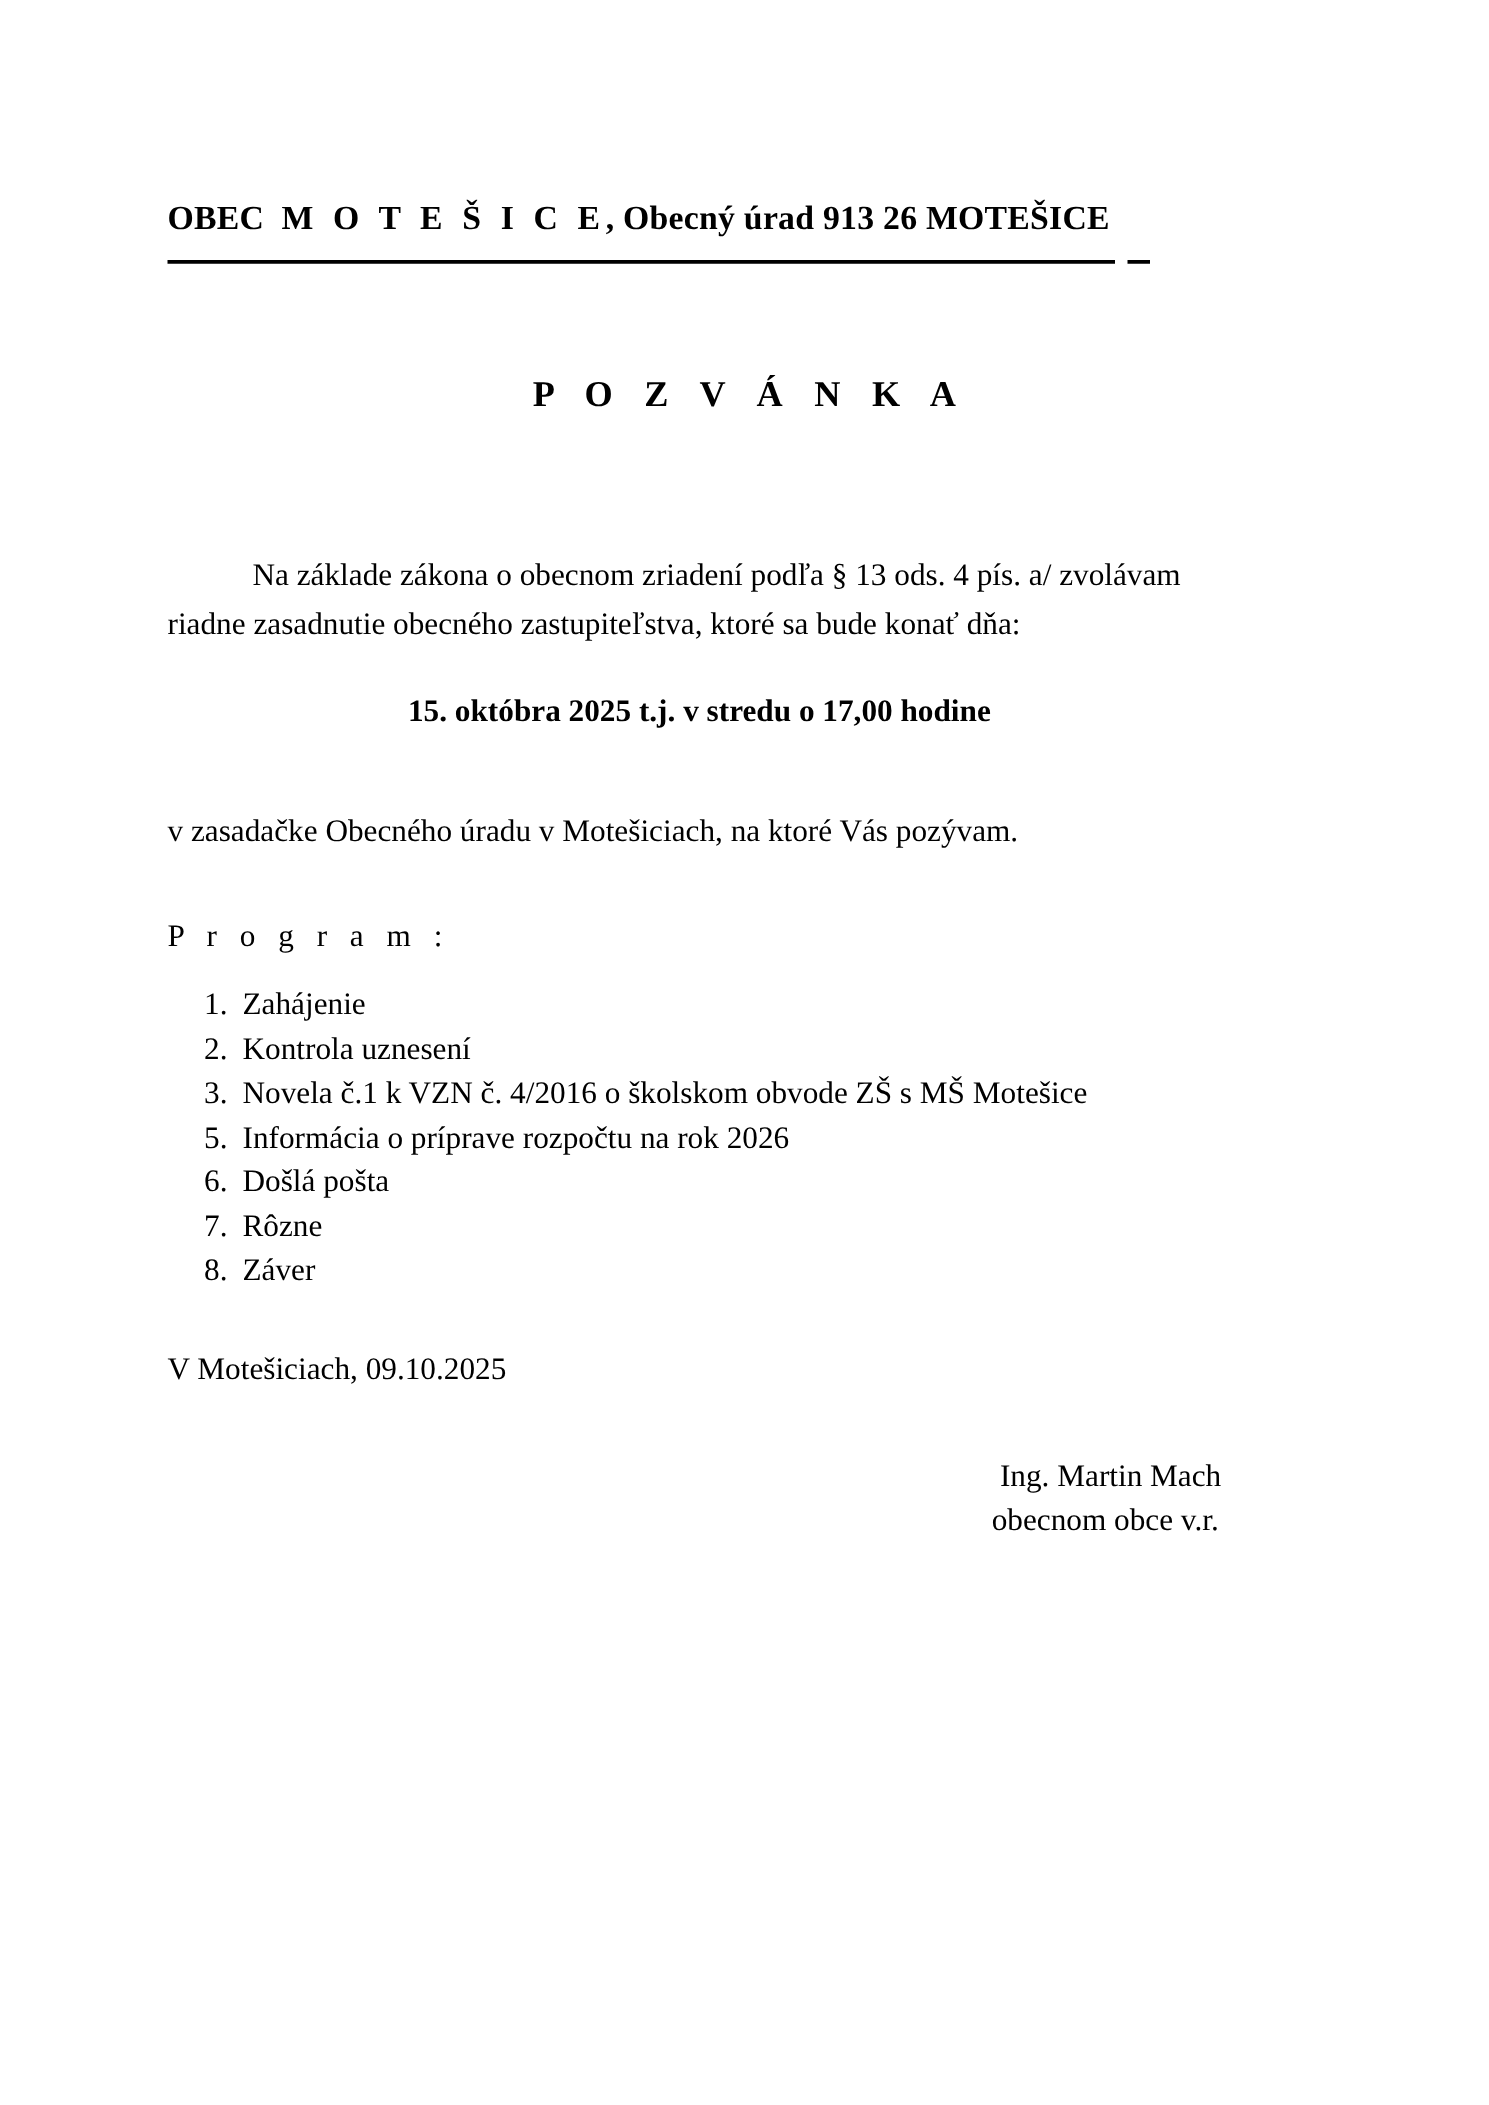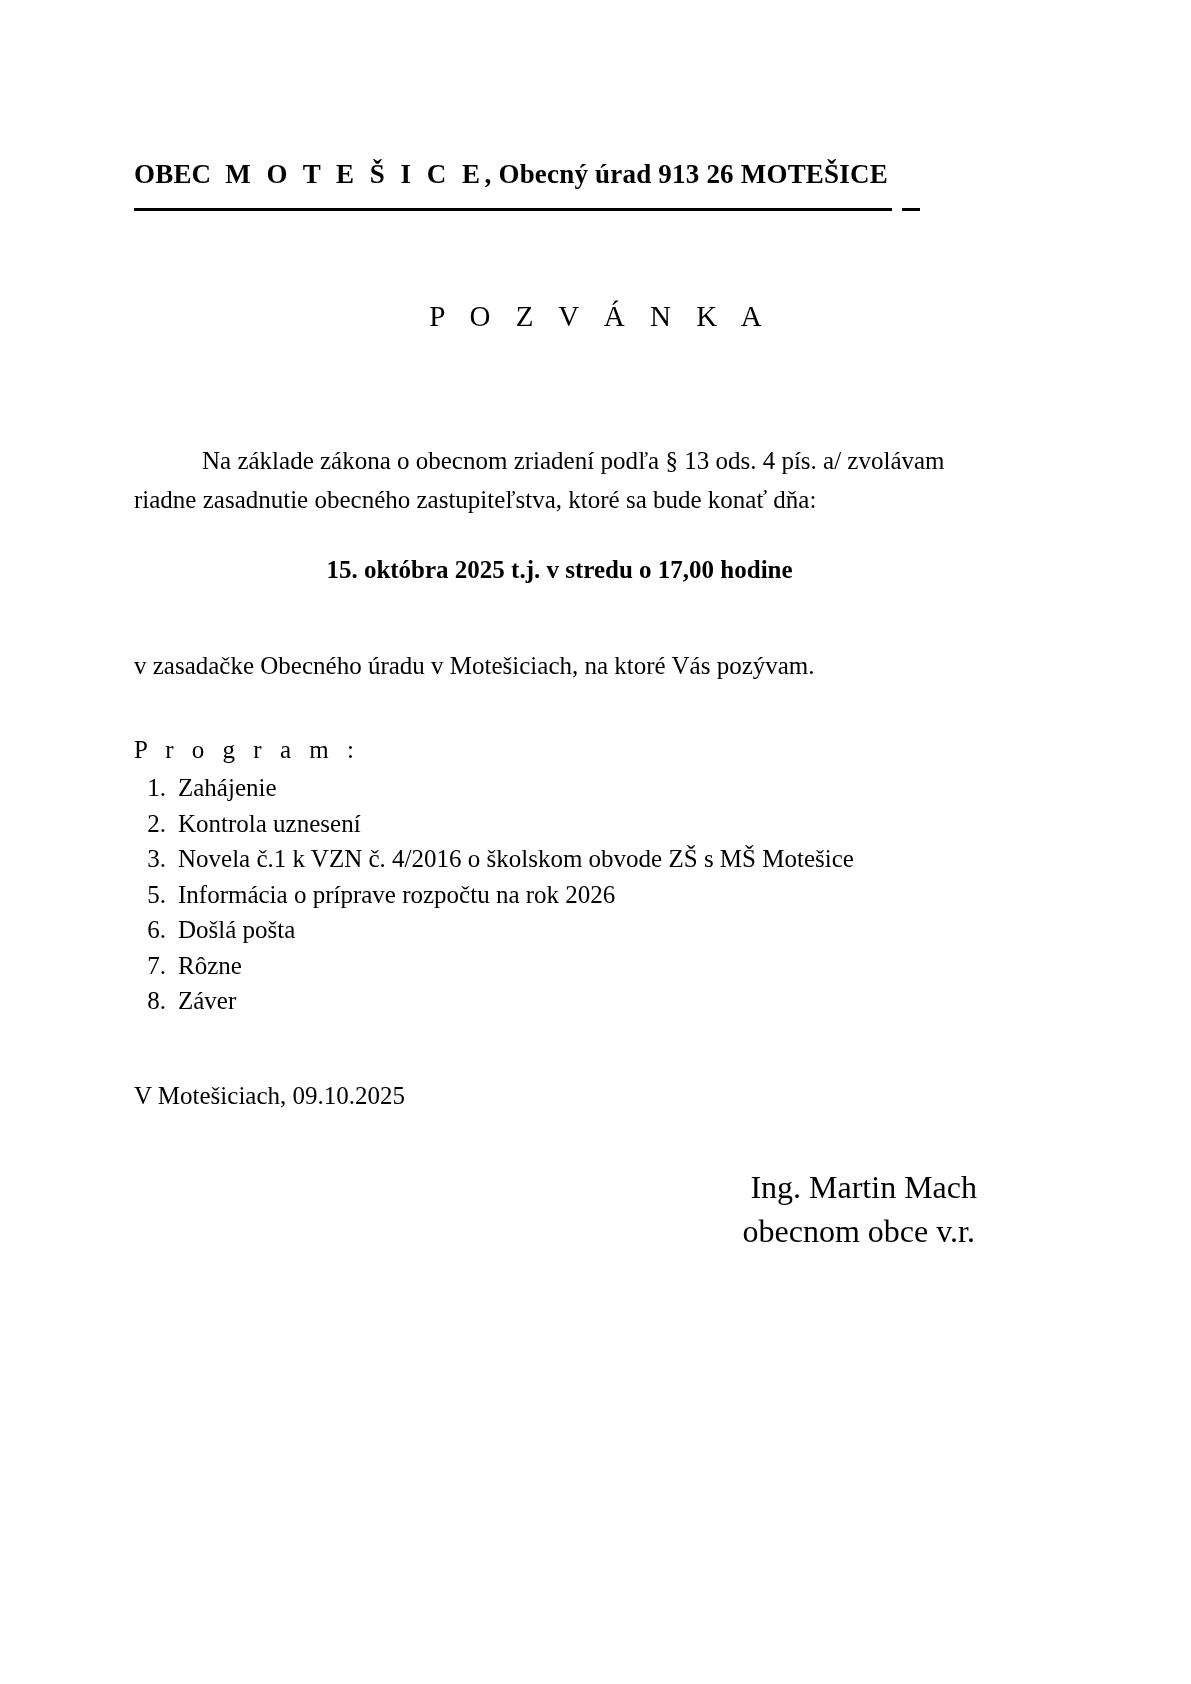--- a/index.html
+++ b/index.html
@@ -65,21 +65,21 @@
   }
 
   
   .doc-title {
     position: absolute;
     left: 0;
     top: 300px;
     width: 1191px;
     text-align: center;
     font-size: 29px;
-    font-weight: normal;
+    font-weight: bold;
     letter-spacing: 9px;
     text-indent: 9px;
   }
 
   
   .intro-para {
     position: absolute;
     left: 134px;
     top: 442px;
     width: 845px;
@@ -116,21 +116,21 @@
     left: 134px;
     top: 736px;
     font-size: 25px;
     letter-spacing: 6px;
   }
   .program-list {
     position: absolute;
     left: 134px;
     top: 770px;
     width: 900px;
-    margin: 0;
+    margin: 16px;
     padding: 0;
     list-style: none;
     font-size: 25px;
   }
   .program-list li {
     line-height: 1.42;
     white-space: nowrap;
     display: block;
   }
   .program-list .num {
@@ -149,21 +149,21 @@
     font-size: 25px;
   }
   .signature {
     position: absolute;
     left: 0;
     top: 1165px;
     width: 1169px;
     padding-right: 192px;
     box-sizing: border-box;
     text-align: right;
-    font-size: 32px;
+    font-size: 25px;
     line-height: 1.38;
   }
   .signature .sig-name { display: block; }
   .signature .sig-role { display: block; padding-right: 2px; }
 </style>
 </head>
 <body>
 
 <div class="page">
 

